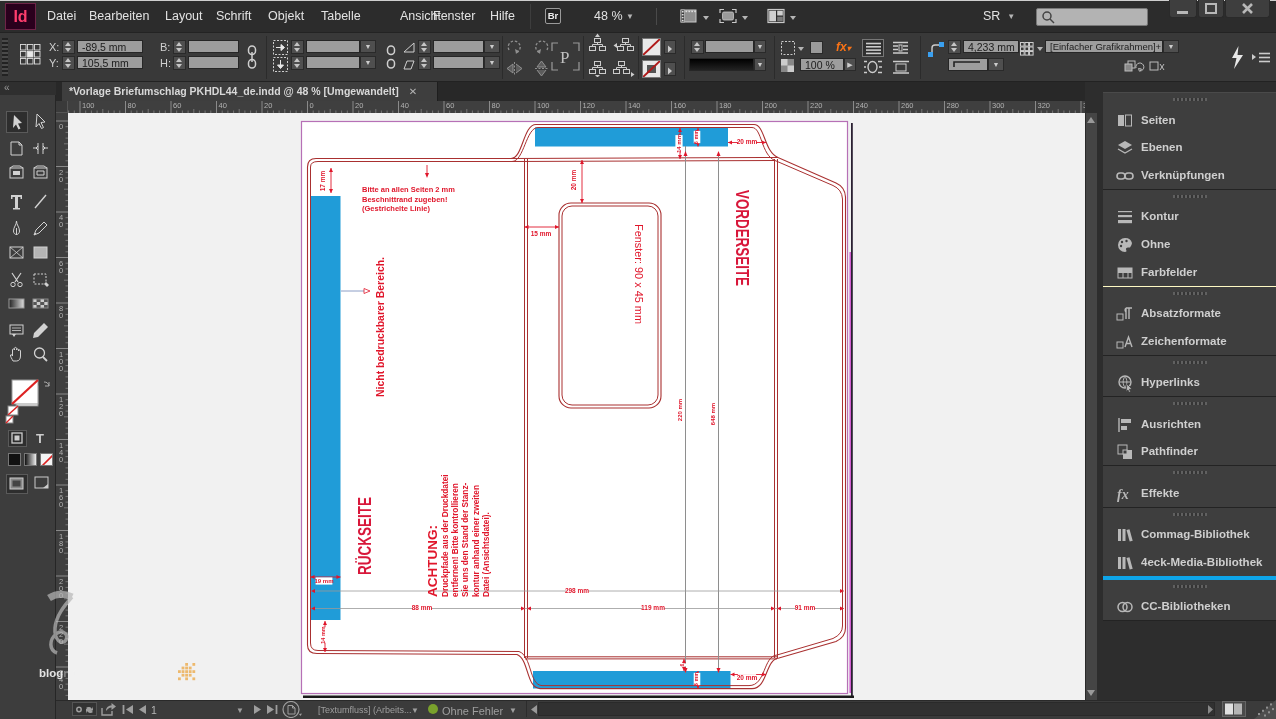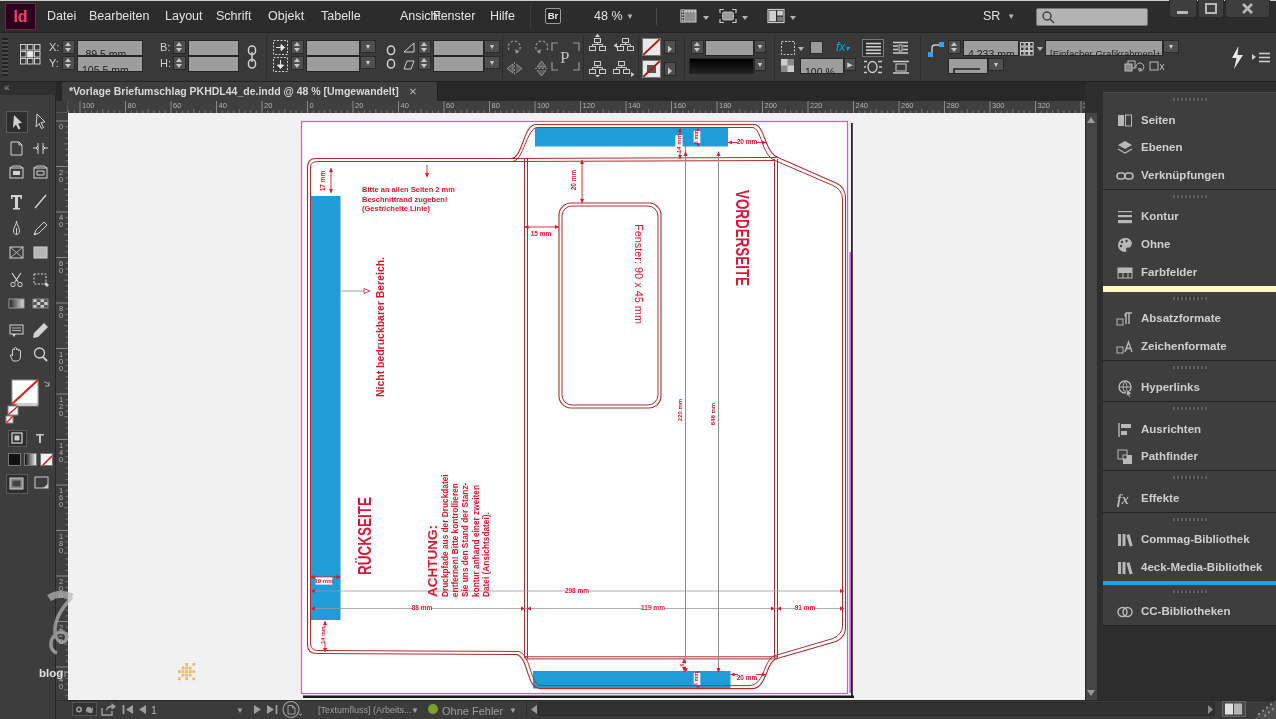--- a/index.html
+++ b/index.html
@@ -3,21 +3,21 @@
 *{margin:0;padding:0;box-sizing:border-box}
 html,body{width:1276px;height:719px;overflow:hidden}
 body{background:#2d2d2d;font-family:"Liberation Sans",sans-serif;position:relative}
 .abs{position:absolute}
 .menu{color:#e2e2e2;font-size:12.5px;top:9px}
 #idlogo{left:5px;top:3px;width:31px;height:27px;background:#2a001d;border:1px solid #6e2447;color:#ff3d6e;font-size:16px;font-weight:bold;text-align:center;line-height:25px}
 .brbtn{left:545px;top:8px;width:16px;height:16px;border:1px solid #9a9a9a;border-radius:2px;color:#eee;font-size:9.5px;font-weight:bold;text-align:center;line-height:14px;background:#252525}
 .dd{color:#b5b5b5;font-size:8px}
 .winbtn{top:0;height:18px;background:#3e3e3e;border:1px solid #2a2a2a;border-top:none;border-radius:0 0 3px 3px}
 .lbl{color:#cfcfcf;font-size:11px;position:absolute}
-.field{background:#9d9d9d;border:1px solid #262626;color:#1c1c1c;font-size:10.5px;padding:7px 4px;height:13px;line-height:12px;position:absolute;white-space:nowrap;overflow:hidden}
+.field{background:#9d9d9d;border:1px solid #262626;color:#1c1c1c;font-size:10.5px;padding:0 4px;height:13px;line-height:12px;position:absolute;white-space:nowrap;overflow:hidden}
 .spin{width:13px;height:14px;background:#4f4f4f;border:1px solid #2a2a2a;position:absolute}
 .spin:before{content:"";position:absolute;left:2px;top:1px;border-left:3px solid transparent;border-right:3px solid transparent;border-bottom:4px solid #c5c5c5}
 .spin:after{content:"";position:absolute;left:2px;bottom:1px;border-left:3px solid transparent;border-right:3px solid transparent;border-top:4px solid #c5c5c5}
 .ddbtn{width:16px;height:13px;background:#4f4f4f;border:1px solid #2a2a2a;color:#ccc;font-size:7px;text-align:center;line-height:12px;position:absolute}
 .vsep{width:1px;background:#2b2b2b;top:36px;height:43px;position:absolute}
 .ditem{height:27.8px;position:relative;color:#cfcfcf;font-size:11.5px;font-weight:bold}
 .ditem span{position:absolute;left:38px;top:8px}
 .dicon{position:absolute;left:13px;top:6px}
 .grip{height:12.5px;position:relative}
 .grip:before{content:"";position:absolute;left:50%;top:5px;width:34px;height:3px;margin-left:-17px;background:repeating-linear-gradient(90deg,#606060 0 2px,#353535 2px 4px)}
@@ -218,21 +218,21 @@
 <div class="field" style="left:705px;top:40px;width:49px"></div>
 <div class="ddbtn" style="left:754px;top:40px;width:12px">▼</div>
 <div class="field" style="left:689px;top:58px;width:65px;background:linear-gradient(180deg,#000,#222)"></div>
 <div class="ddbtn" style="left:754px;top:58px;width:12px">▼</div>
 <div class="vsep" style="left:774px"></div>
 <svg class="abs" style="left:781px;top:41px" width="26" height="15">
     <rect x="0.5" y="0.5" width="13" height="13" fill="none" stroke="#ccc" stroke-dasharray="2 1.5"></rect>
     <path d="M17 6l3 4 3-4z" fill="#b5b5b5"></path>
   </svg>
 <div class="abs" style="left:810px;top:41px;width:13px;height:13px;background:#9a9a9a;border:1px solid #2a2a2a"></div>
-<div class="abs" style="left:836px;top:40px;color:#0ea5e9;font-size:12px;font-style:italic;font-weight:normal">fx<span style="font-size:8px">▾</span></div>
+<div class="abs" style="left:836px;top:40px;color:#f97316;font-size:12px;font-style:italic;font-weight:bold">fx<span style="font-size:8px">▾</span></div>
 <svg class="abs" style="left:781px;top:59px" width="14" height="14">
     <rect width="13" height="13" fill="#888"></rect>
     <rect width="6.5" height="6.5" fill="#ccc"></rect>
     <rect x="6.5" y="6.5" width="6.5" height="6.5" fill="#ccc"></rect>
   </svg>
 <div class="field" style="left:800px;top:58px;width:44px">100 %</div>
 <div class="ddbtn" style="left:844px;top:58px;width:12px">▶</div>
 <div class="abs" style="left:862px;top:39px;width:22px;height:18px;border:1px solid #777;background:#2f2f2f;"><svg width="22" height="18">
       <line x1="3" y1="3.5" x2="18" y2="3.5" stroke="#ccc" stroke-width="1.6"></line>
       <line x1="3" y1="6.8" x2="18" y2="6.8" stroke="#ccc" stroke-width="1.6"></line>
@@ -955,21 +955,21 @@
       <div class="ditem">
         <svg class="dicon" width="18" height="18" viewBox="0 0 18 18">
           <g fill="none" stroke="#b8b8b8" stroke-width="1.6">
             <rect x="1" y="6" width="8" height="6" rx="3"></rect>
             <rect x="9" y="6" width="8" height="6" rx="3"></rect>
           </g>
         </svg>
         <span>Verknüpfungen</span>
       </div>
     </div>
-    <div style="border-bottom:6px solid #fef9c3">
+    <div style="border-bottom:1px solid #fef9c3">
       <div class="grip"></div>
       <div class="ditem">
         <svg class="dicon" width="18" height="18" viewBox="0 0 18 18">
           <rect x="2" y="3" width="14" height="1.2" fill="#b8b8b8"></rect>
           <rect x="2" y="7" width="14" height="2.2" fill="#b8b8b8"></rect>
           <rect x="2" y="12" width="14" height="3.2" fill="#b8b8b8"></rect>
         </svg>
         <span>Kontur</span>
       </div>
       <div class="ditem">

